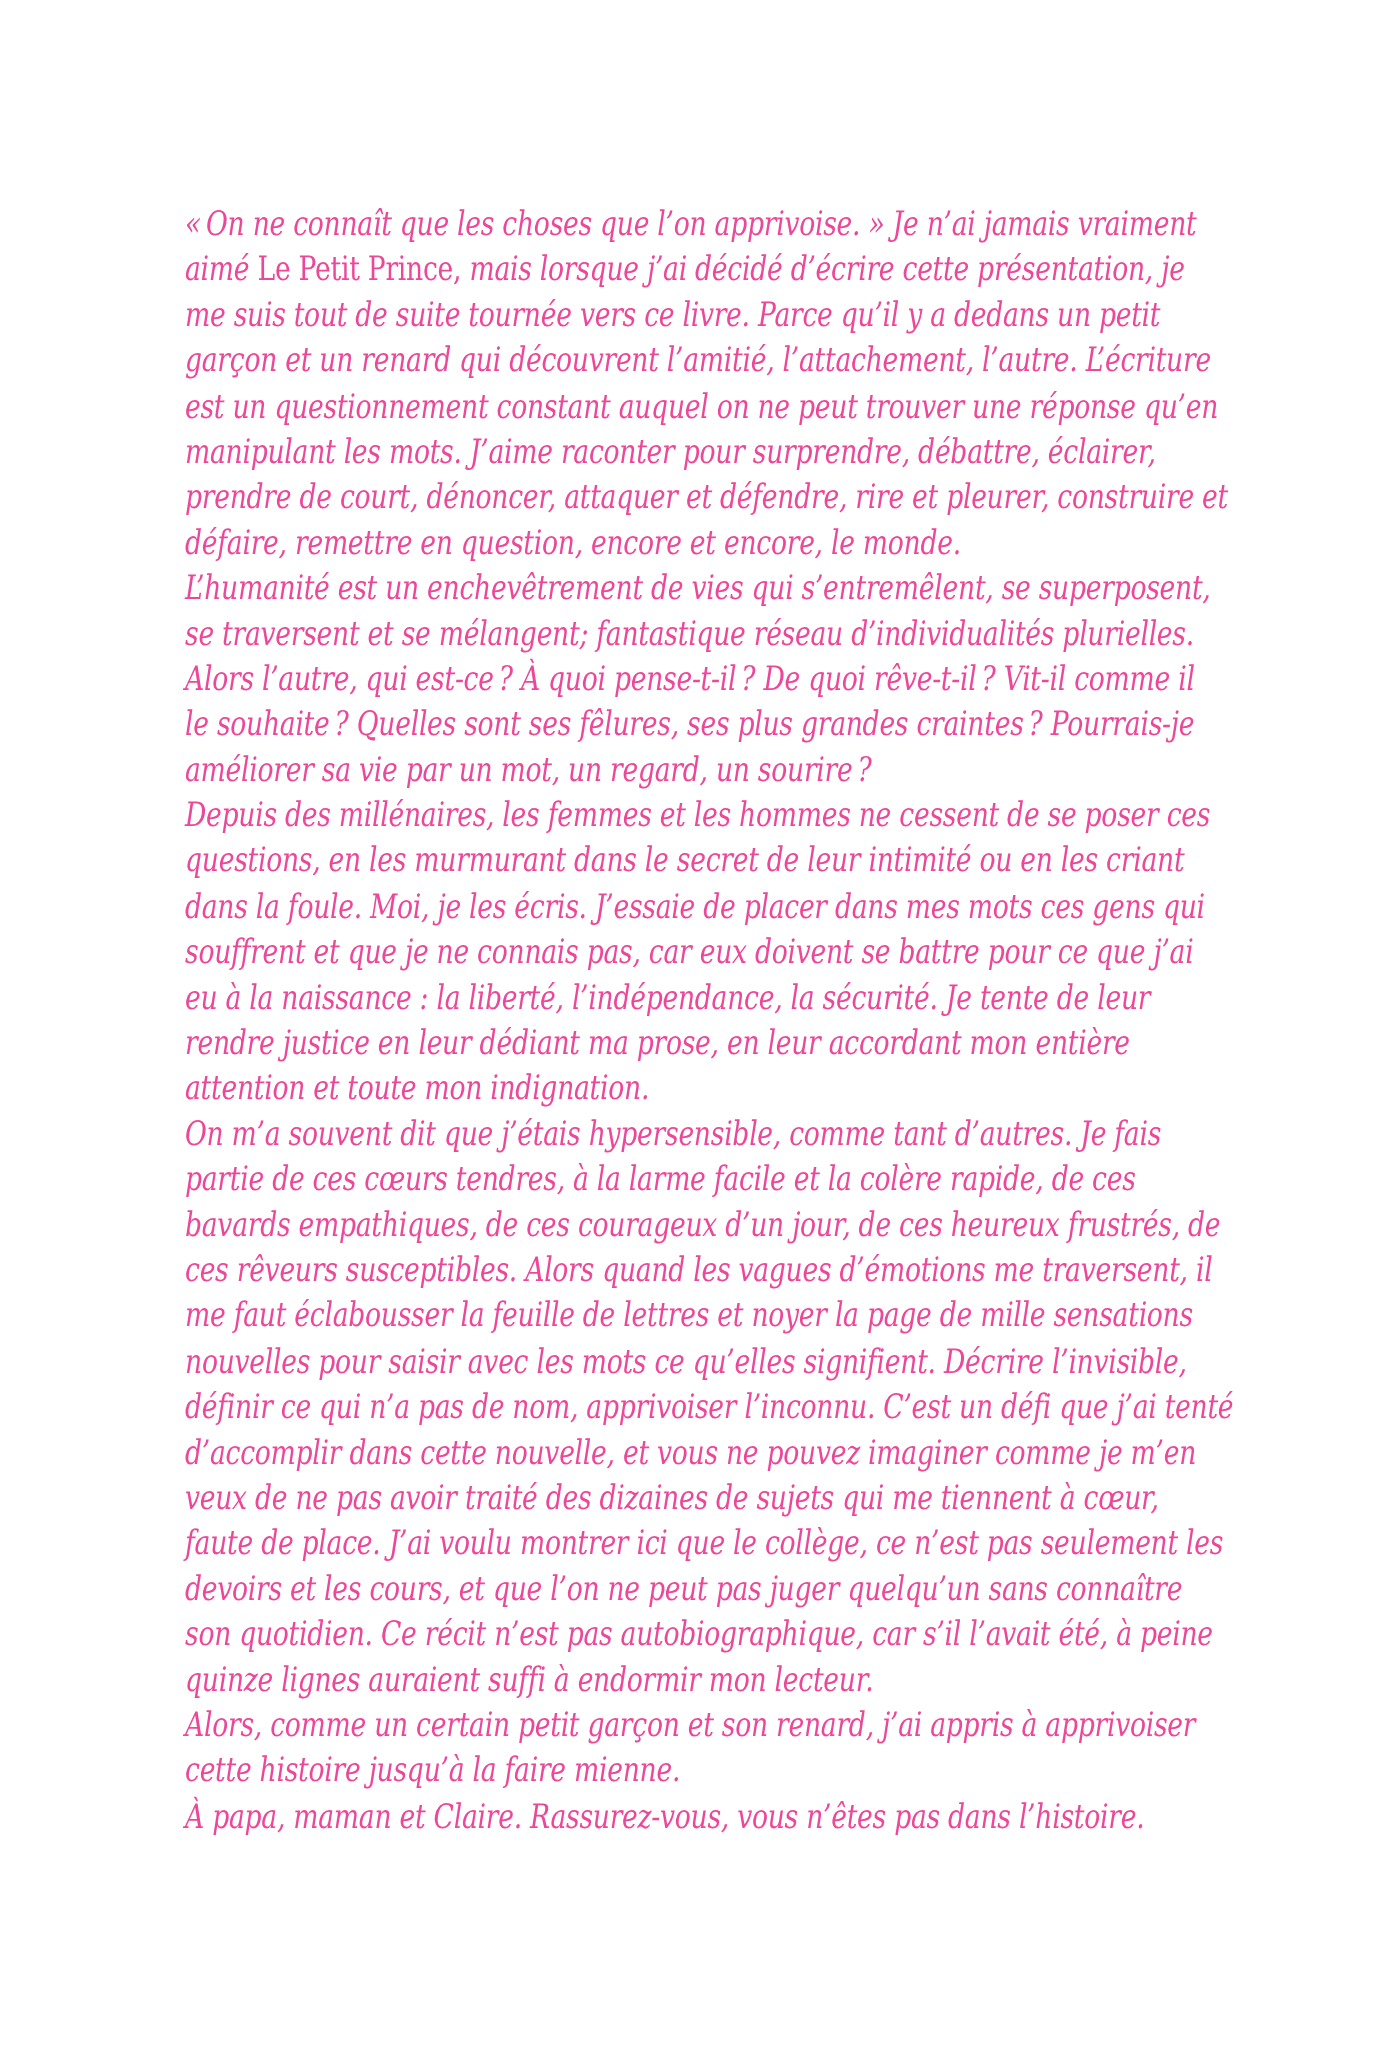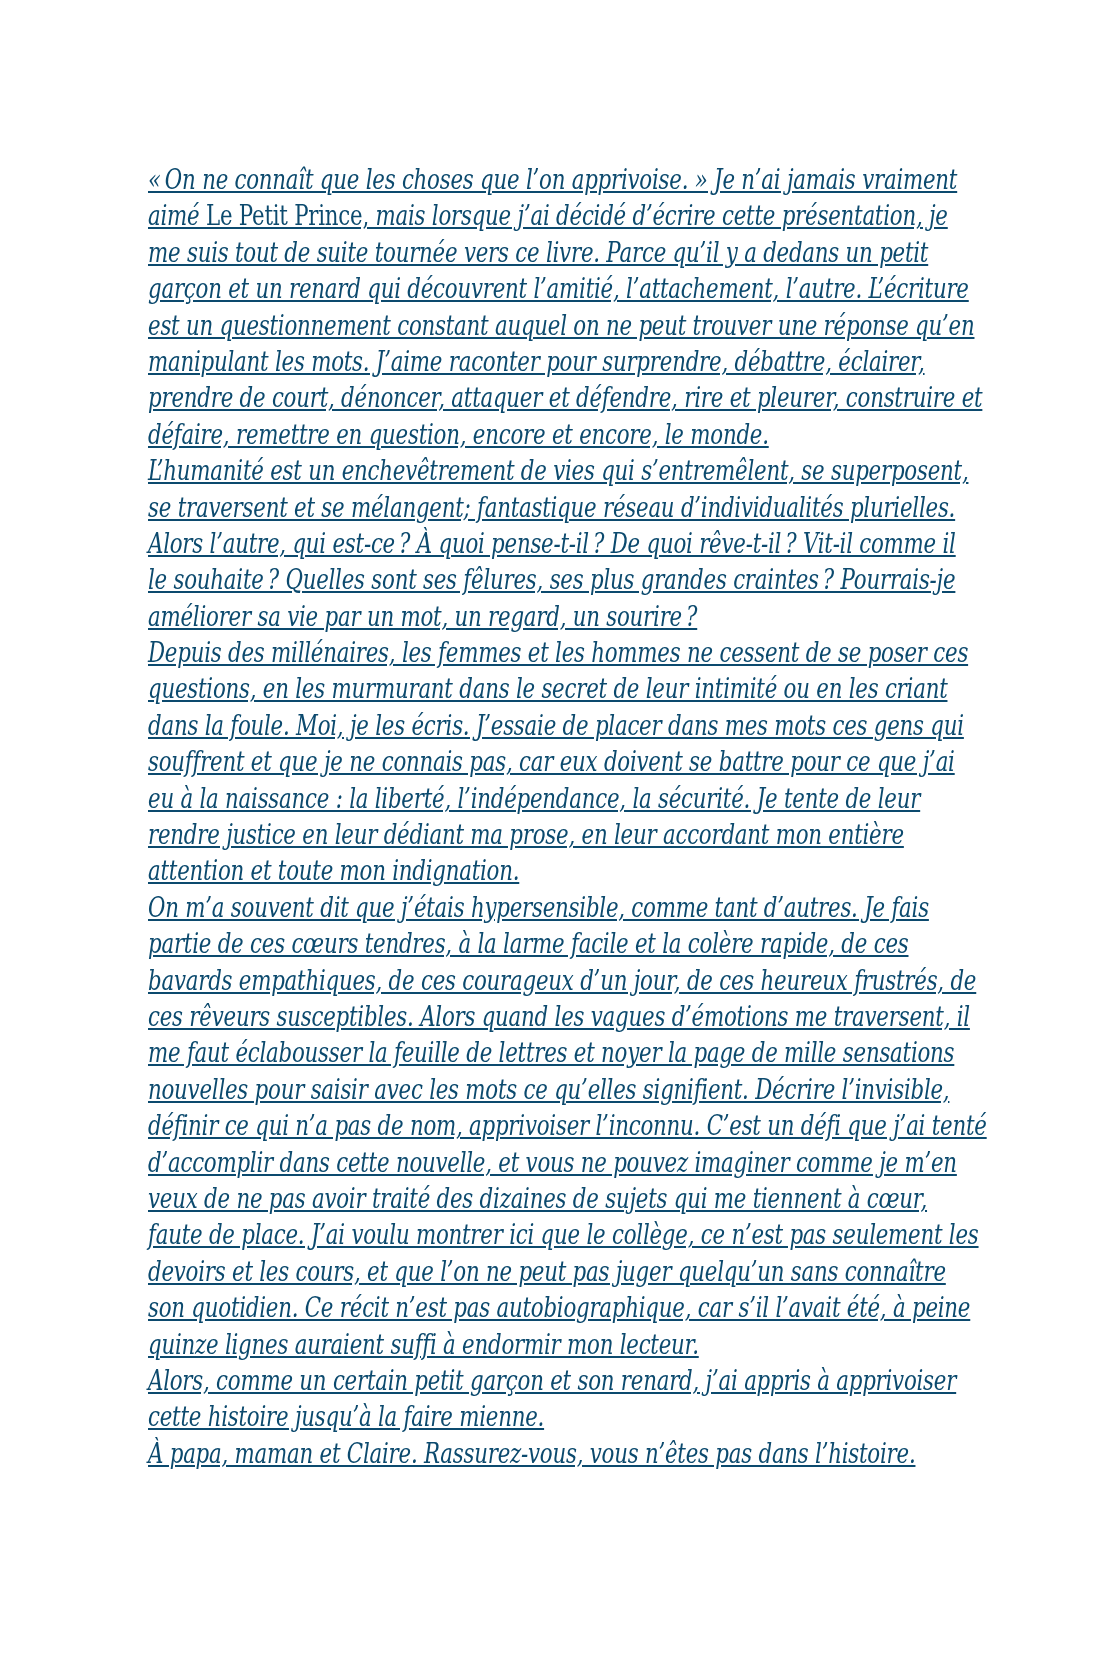--- a/index.html
+++ b/index.html
@@ -33,21 +33,21 @@
     transform-origin: 0 50%;
   }
   .roman {
     font-style: normal;
   }
 </style>
 </head>
 <body>
 
 <div class="page">
-  <div class="text-block" style="color: #0c4a6e; text-decoration: underline;">
+  <div class="text-block" style="color: #ec4899;">
       <div class="line"><span>« On ne connaît que les choses que l’on apprivoise. » Je n’ai jamais vraiment</span></div>
       <div class="line"><span>aimé </span><span class="roman">Le Petit Prince,</span><span> mais lorsque j’ai décidé d’écrire cette présentation, je</span></div>
       <div class="line"><span>me suis tout de suite tournée vers ce livre. Parce qu’il y a dedans un petit</span></div>
       <div class="line"><span>garçon et un renard qui découvrent l’amitié, l’attachement, l’autre. L’écriture</span></div>
       <div class="line"><span>est un questionnement constant auquel on ne peut trouver une réponse qu’en</span></div>
       <div class="line"><span>manipulant les mots. J’aime raconter pour surprendre, débattre, éclairer,</span></div>
       <div class="line"><span>prendre de court, dénoncer, attaquer et défendre, rire et pleurer, construire et</span></div>
       <div class="line"><span>défaire, remettre en question, encore et encore, le monde.</span></div>
       <div class="line"><span>L’humanité est un enchevêtrement de vies qui s’entremêlent, se superposent,</span></div>
       <div class="line"><span>se traversent et se mélangent; fantastique réseau d’individualités plurielles.</span></div>

